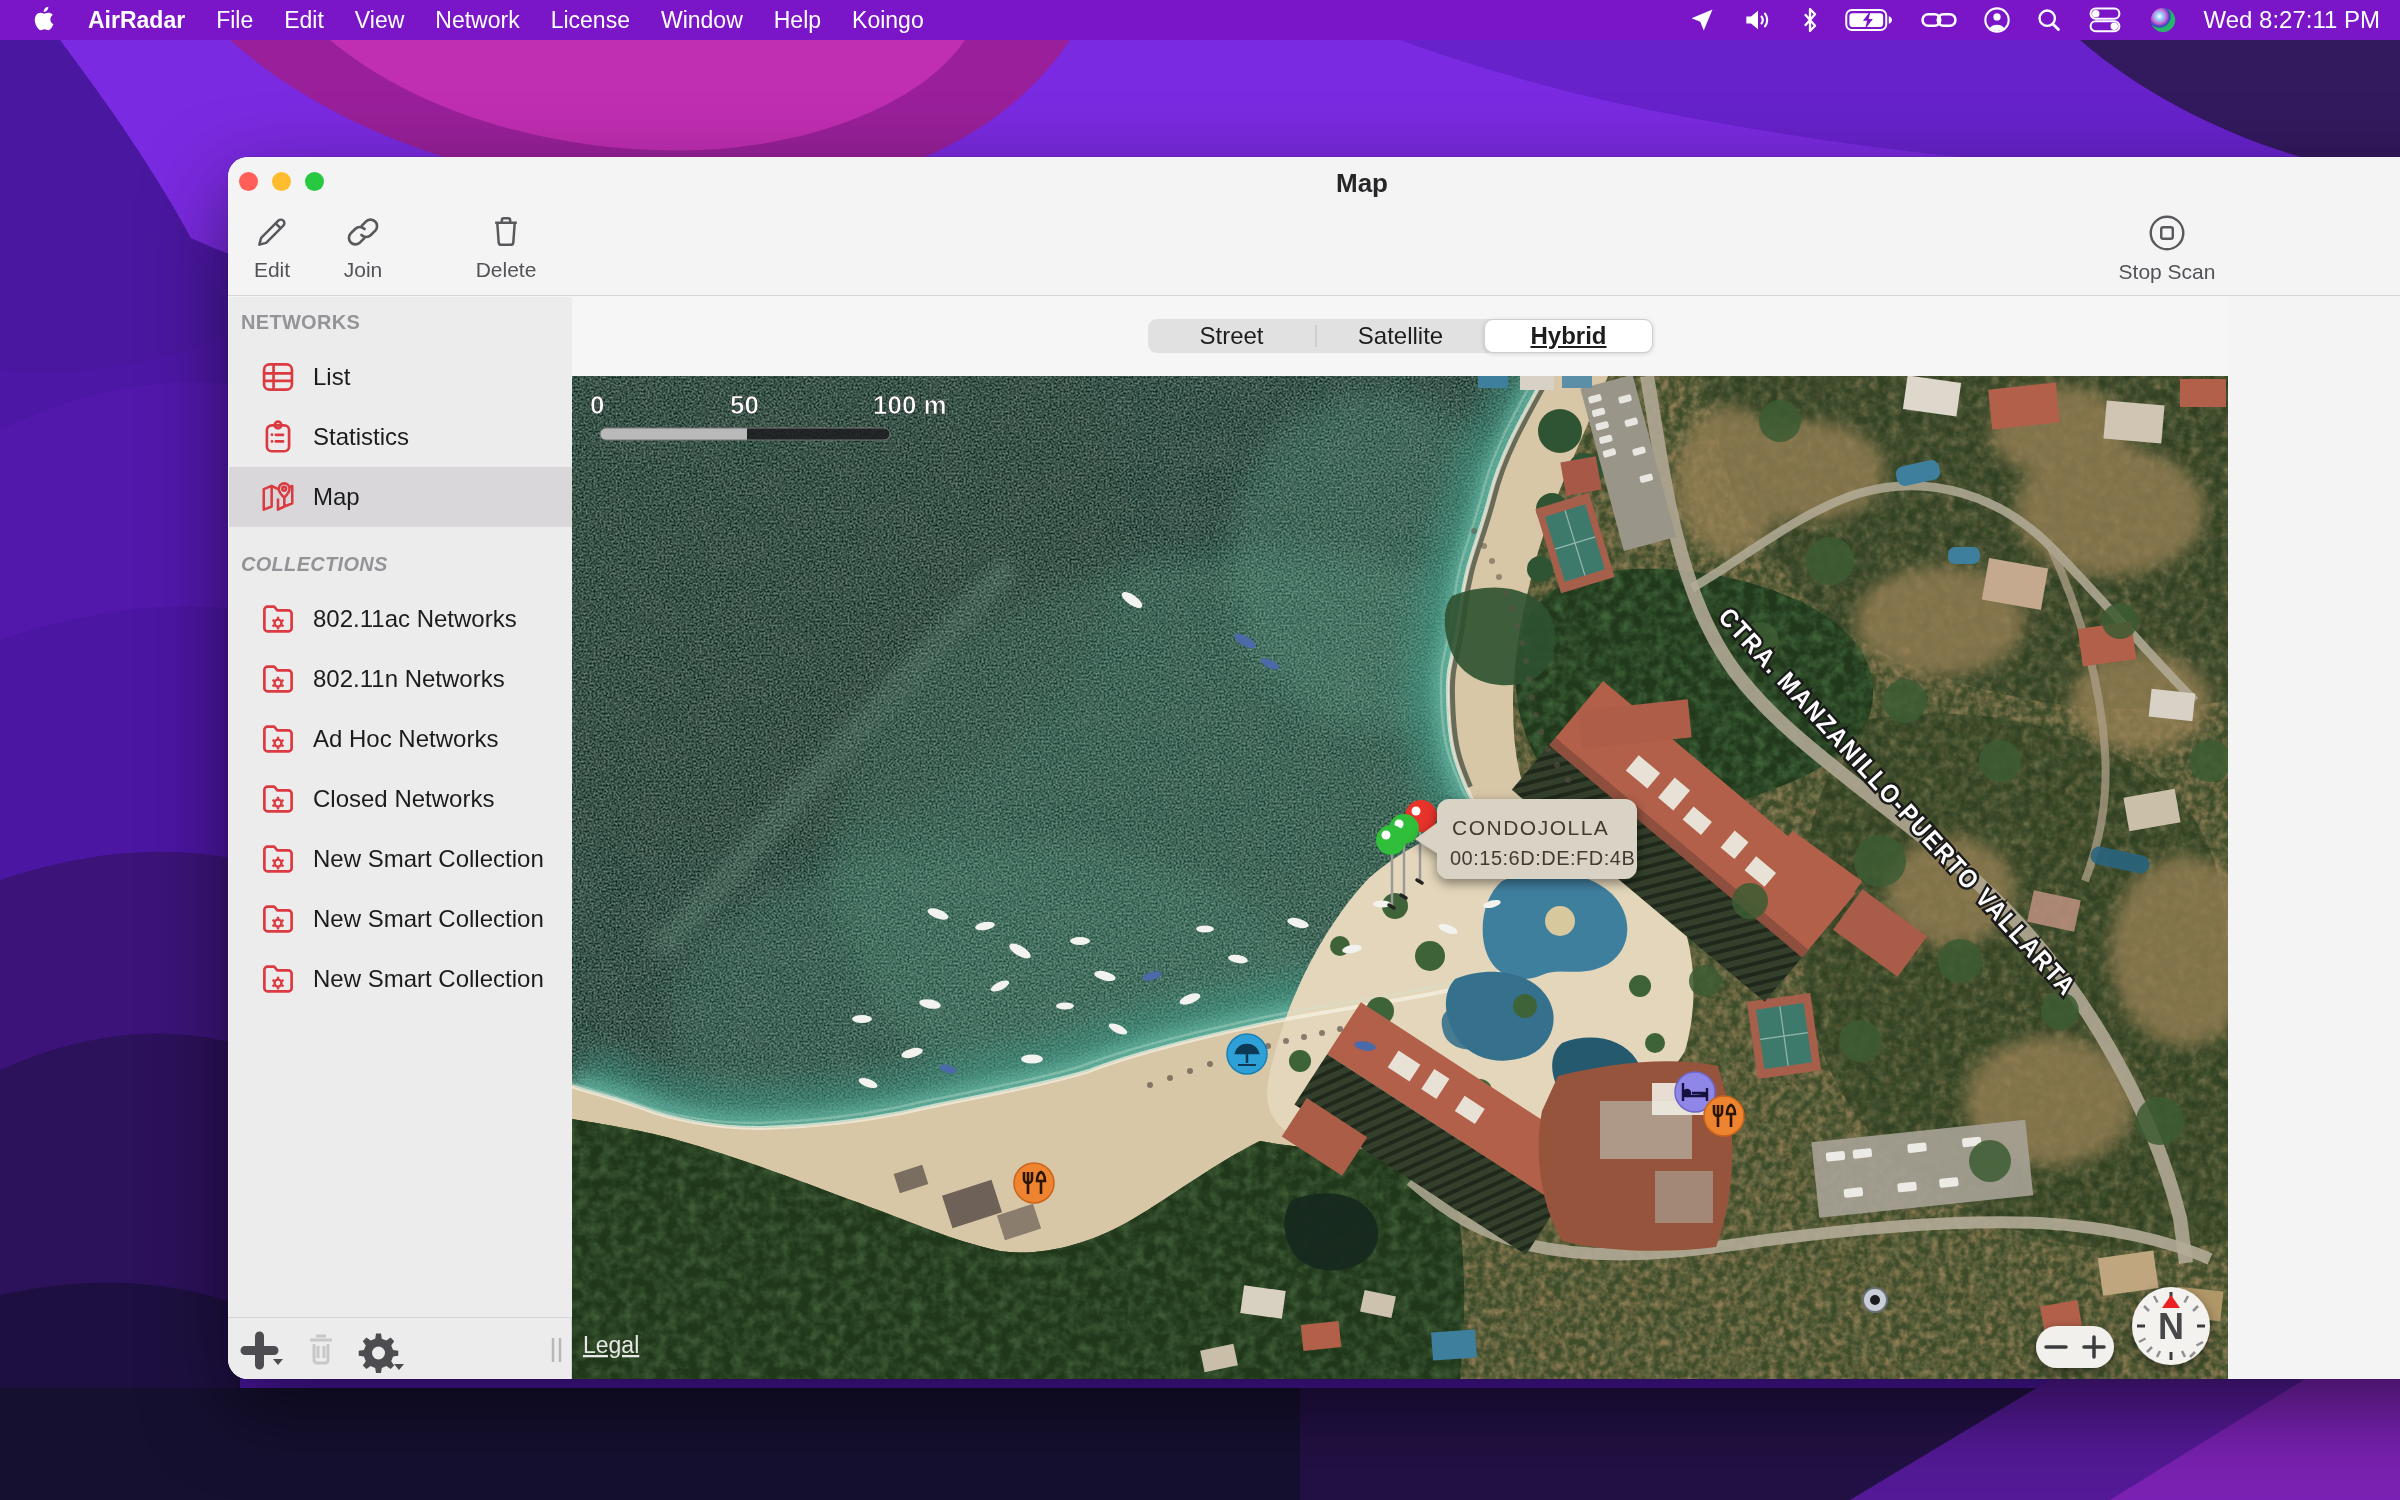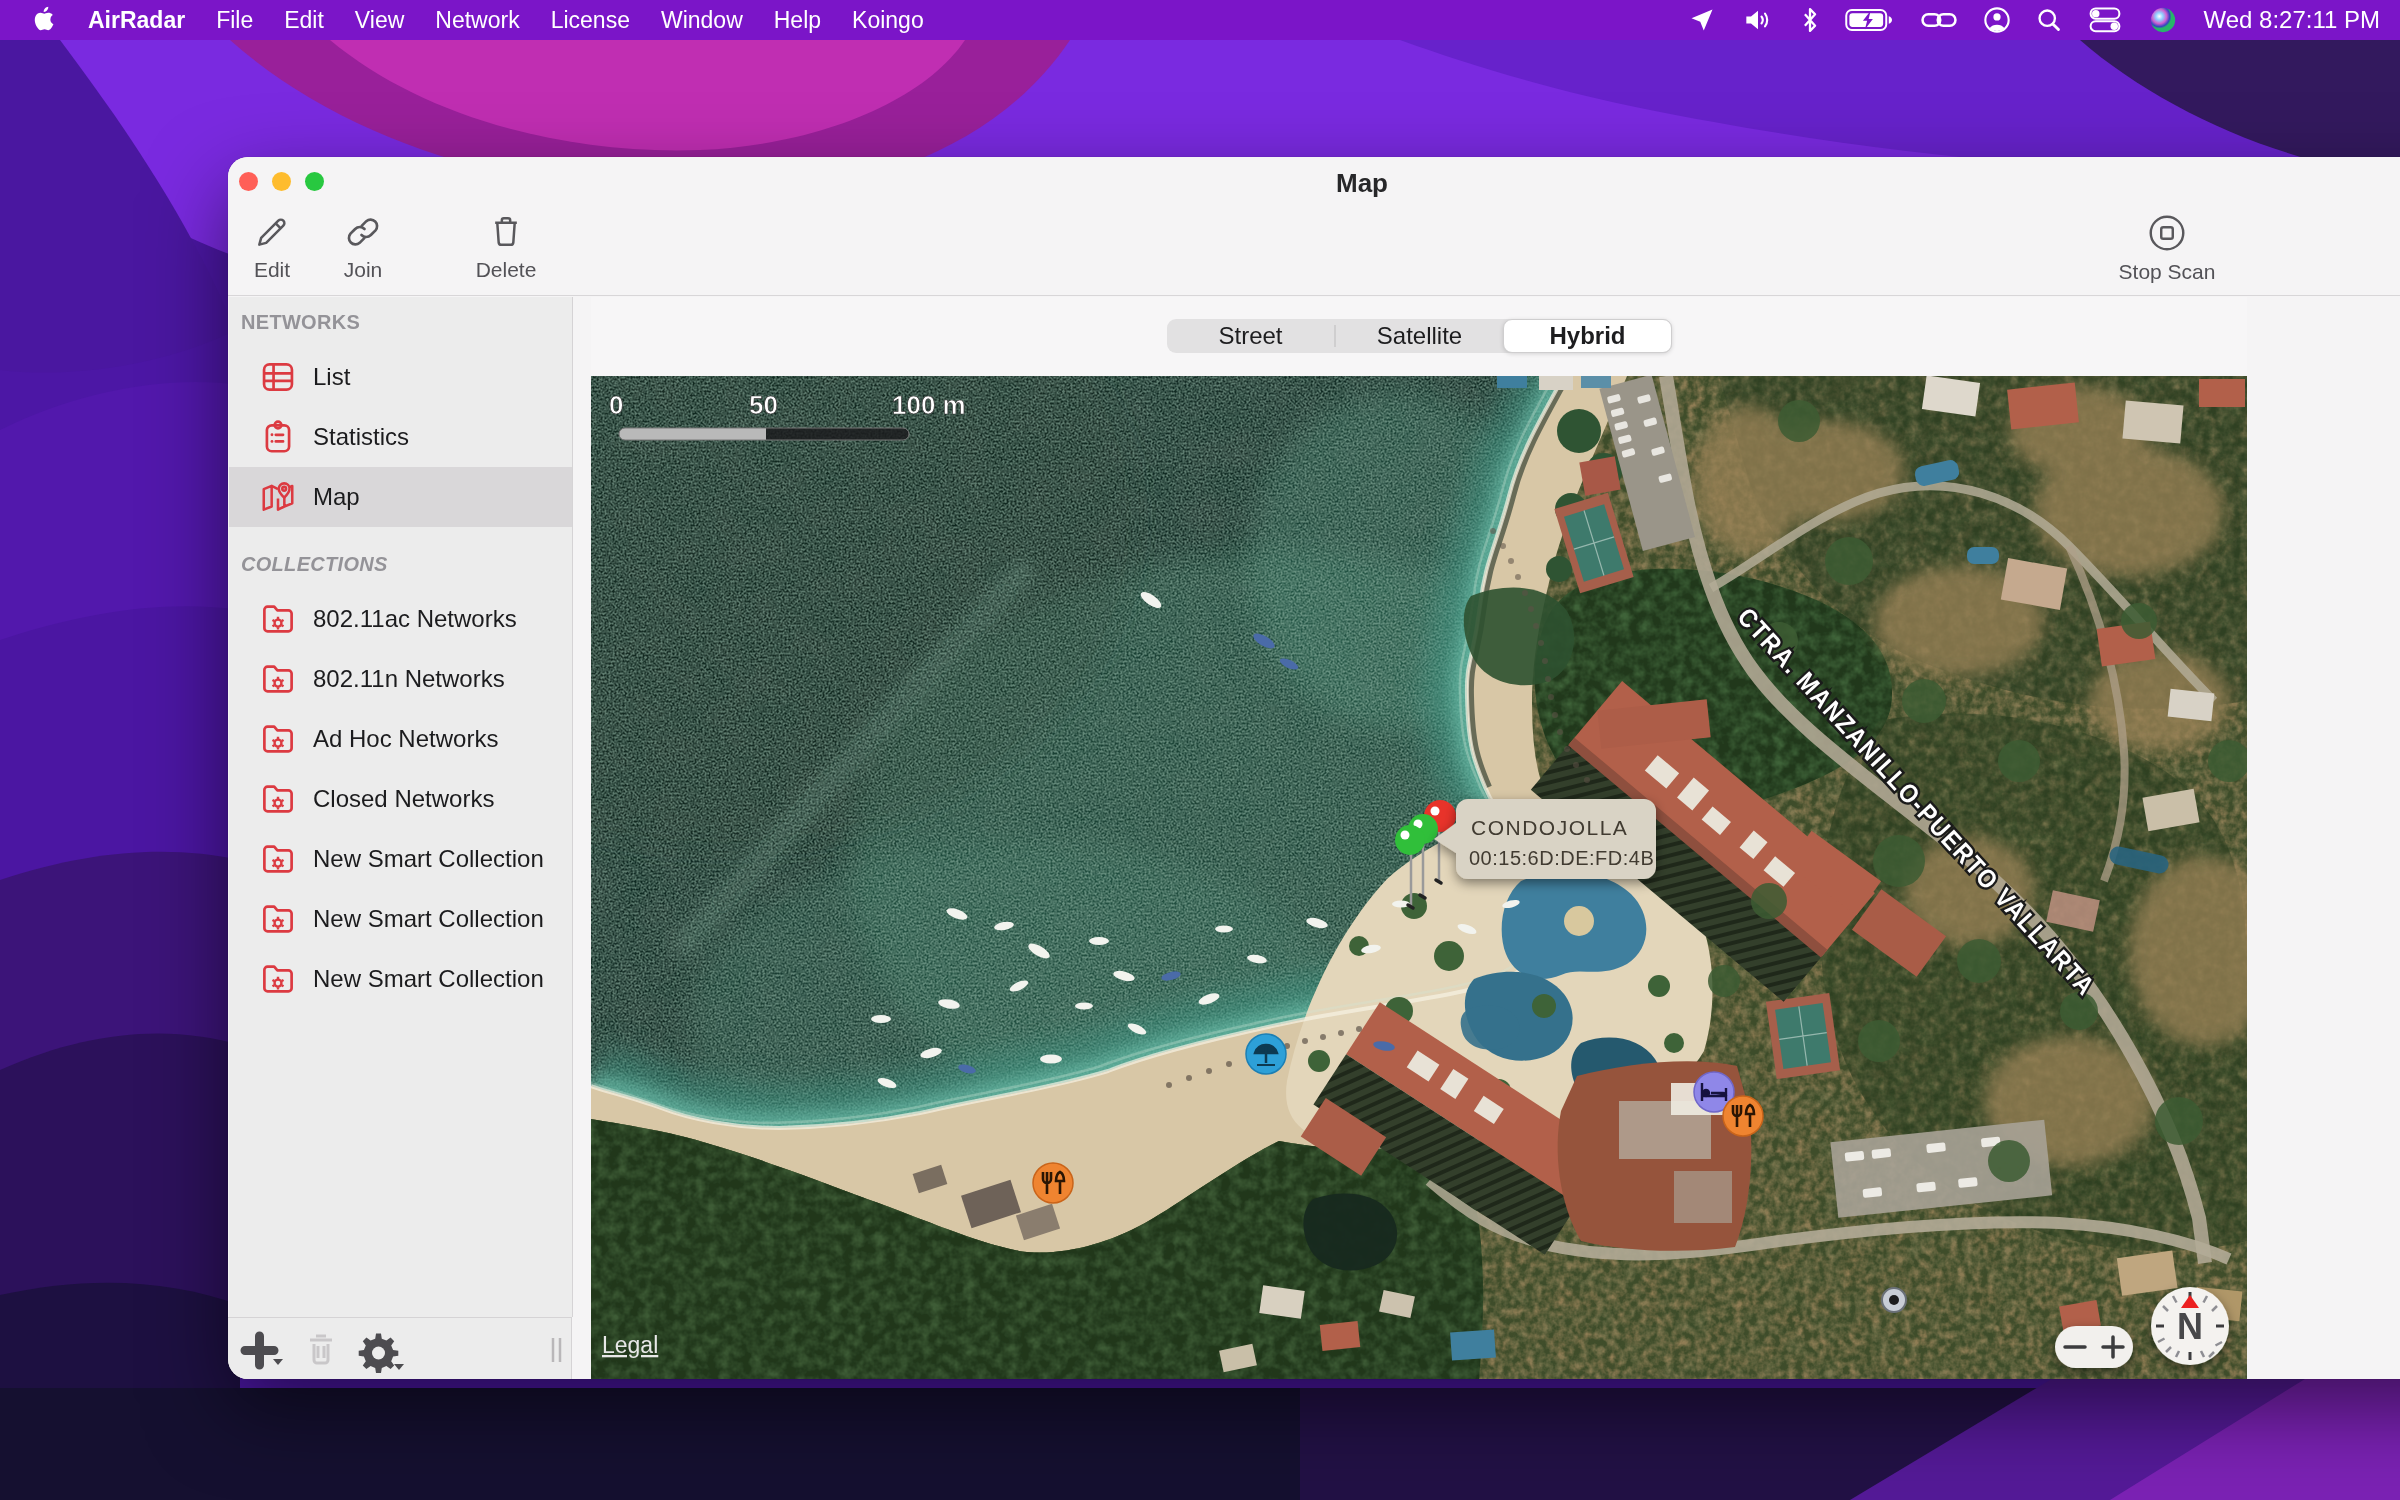--- a/index.html
+++ b/index.html
@@ -20,24 +20,24 @@
 #title { position:absolute; top:11px; left:0; width:100%; text-align:center; font-size:26px; font-weight:bold; color:#272729; }
 .tbtn { position:absolute; text-align:center; color:#59585c; }
 .tbtn .lbl { font-size:21px; color:#535257; margin-top:2px; }
 #sidebar { position:absolute; left:1px; top:140px; width:344px; height:1020px; background:#ececec; border-right:1px solid #d5d3d5; }
 #sidebar .hdr { font-size:20px; font-weight:bold; color:#949398; margin:20px 0 13px 12px; letter-spacing:0.3px; }
 .row { position:relative; height:60px; display:flex; align-items:center; white-space:nowrap; }
 .row.sel { background:#d9d7d9; }
 .row svg { position:absolute; left:30px; }
 .row .txt { position:absolute; left:84px; font-size:24px; color:#1c1c1e; }
 #sbfoot { position:absolute; left:0; top:1160px; width:344px; height:62px; background:#ececec; border-top:1px solid #d5d3d5; border-right:1px solid #d5d3d5; }
-#main { position:absolute; left:363px; top:140px; width:1656px; height:1082px; background:#f7f6f7; }
+#main { position:absolute; left:344px; top:140px; width:1656px; height:1082px; background:#f7f6f7; }
 #seg { position:absolute; left:576px; top:22px; width:505px; height:34px; background:#e2e1e2; border-radius:9px; display:flex; }
 #seg .s { flex:1; display:flex; align-items:center; justify-content:center; font-size:24px; color:#1d1d1f; position:relative; }
-#seg .s.on { font-weight:bold; background:#fff; border:1px solid #cfcecf; border-radius:9px; box-shadow:0 1px 4px rgba(0,0,0,0.15); }
+#seg .s.on { font-weight:bold; background:#fff; border:1px solid #cfcecf; border-radius:9px; box-shadow:0 1px 4px rgba(0,0,0,0.15);text-decoration:underline; }
 #seg .div { width:2px; height:22px; background:#cfcecf; align-self:center; }
 #mapbox { position:absolute; left:0; top:79px; width:1656px; height:1003px; overflow:hidden; }
 </style>
 </head>
 <body>
 <div id="stage">
 <svg width="0" height="0" style="position:absolute">
       <defs>
 <symbol id="foldico" viewBox="0 0 24 24">
   <path d="M3.4 6.2a2 2 0 0 1 2-2h4.2l2 2.4h7a2 2 0 0 1 2 2v9.2a2 2 0 0 1-2 2H5.4a2 2 0 0 1-2-2z" fill="none" stroke="#dc3a41" stroke-width="1.7" stroke-linejoin="round"></path>

